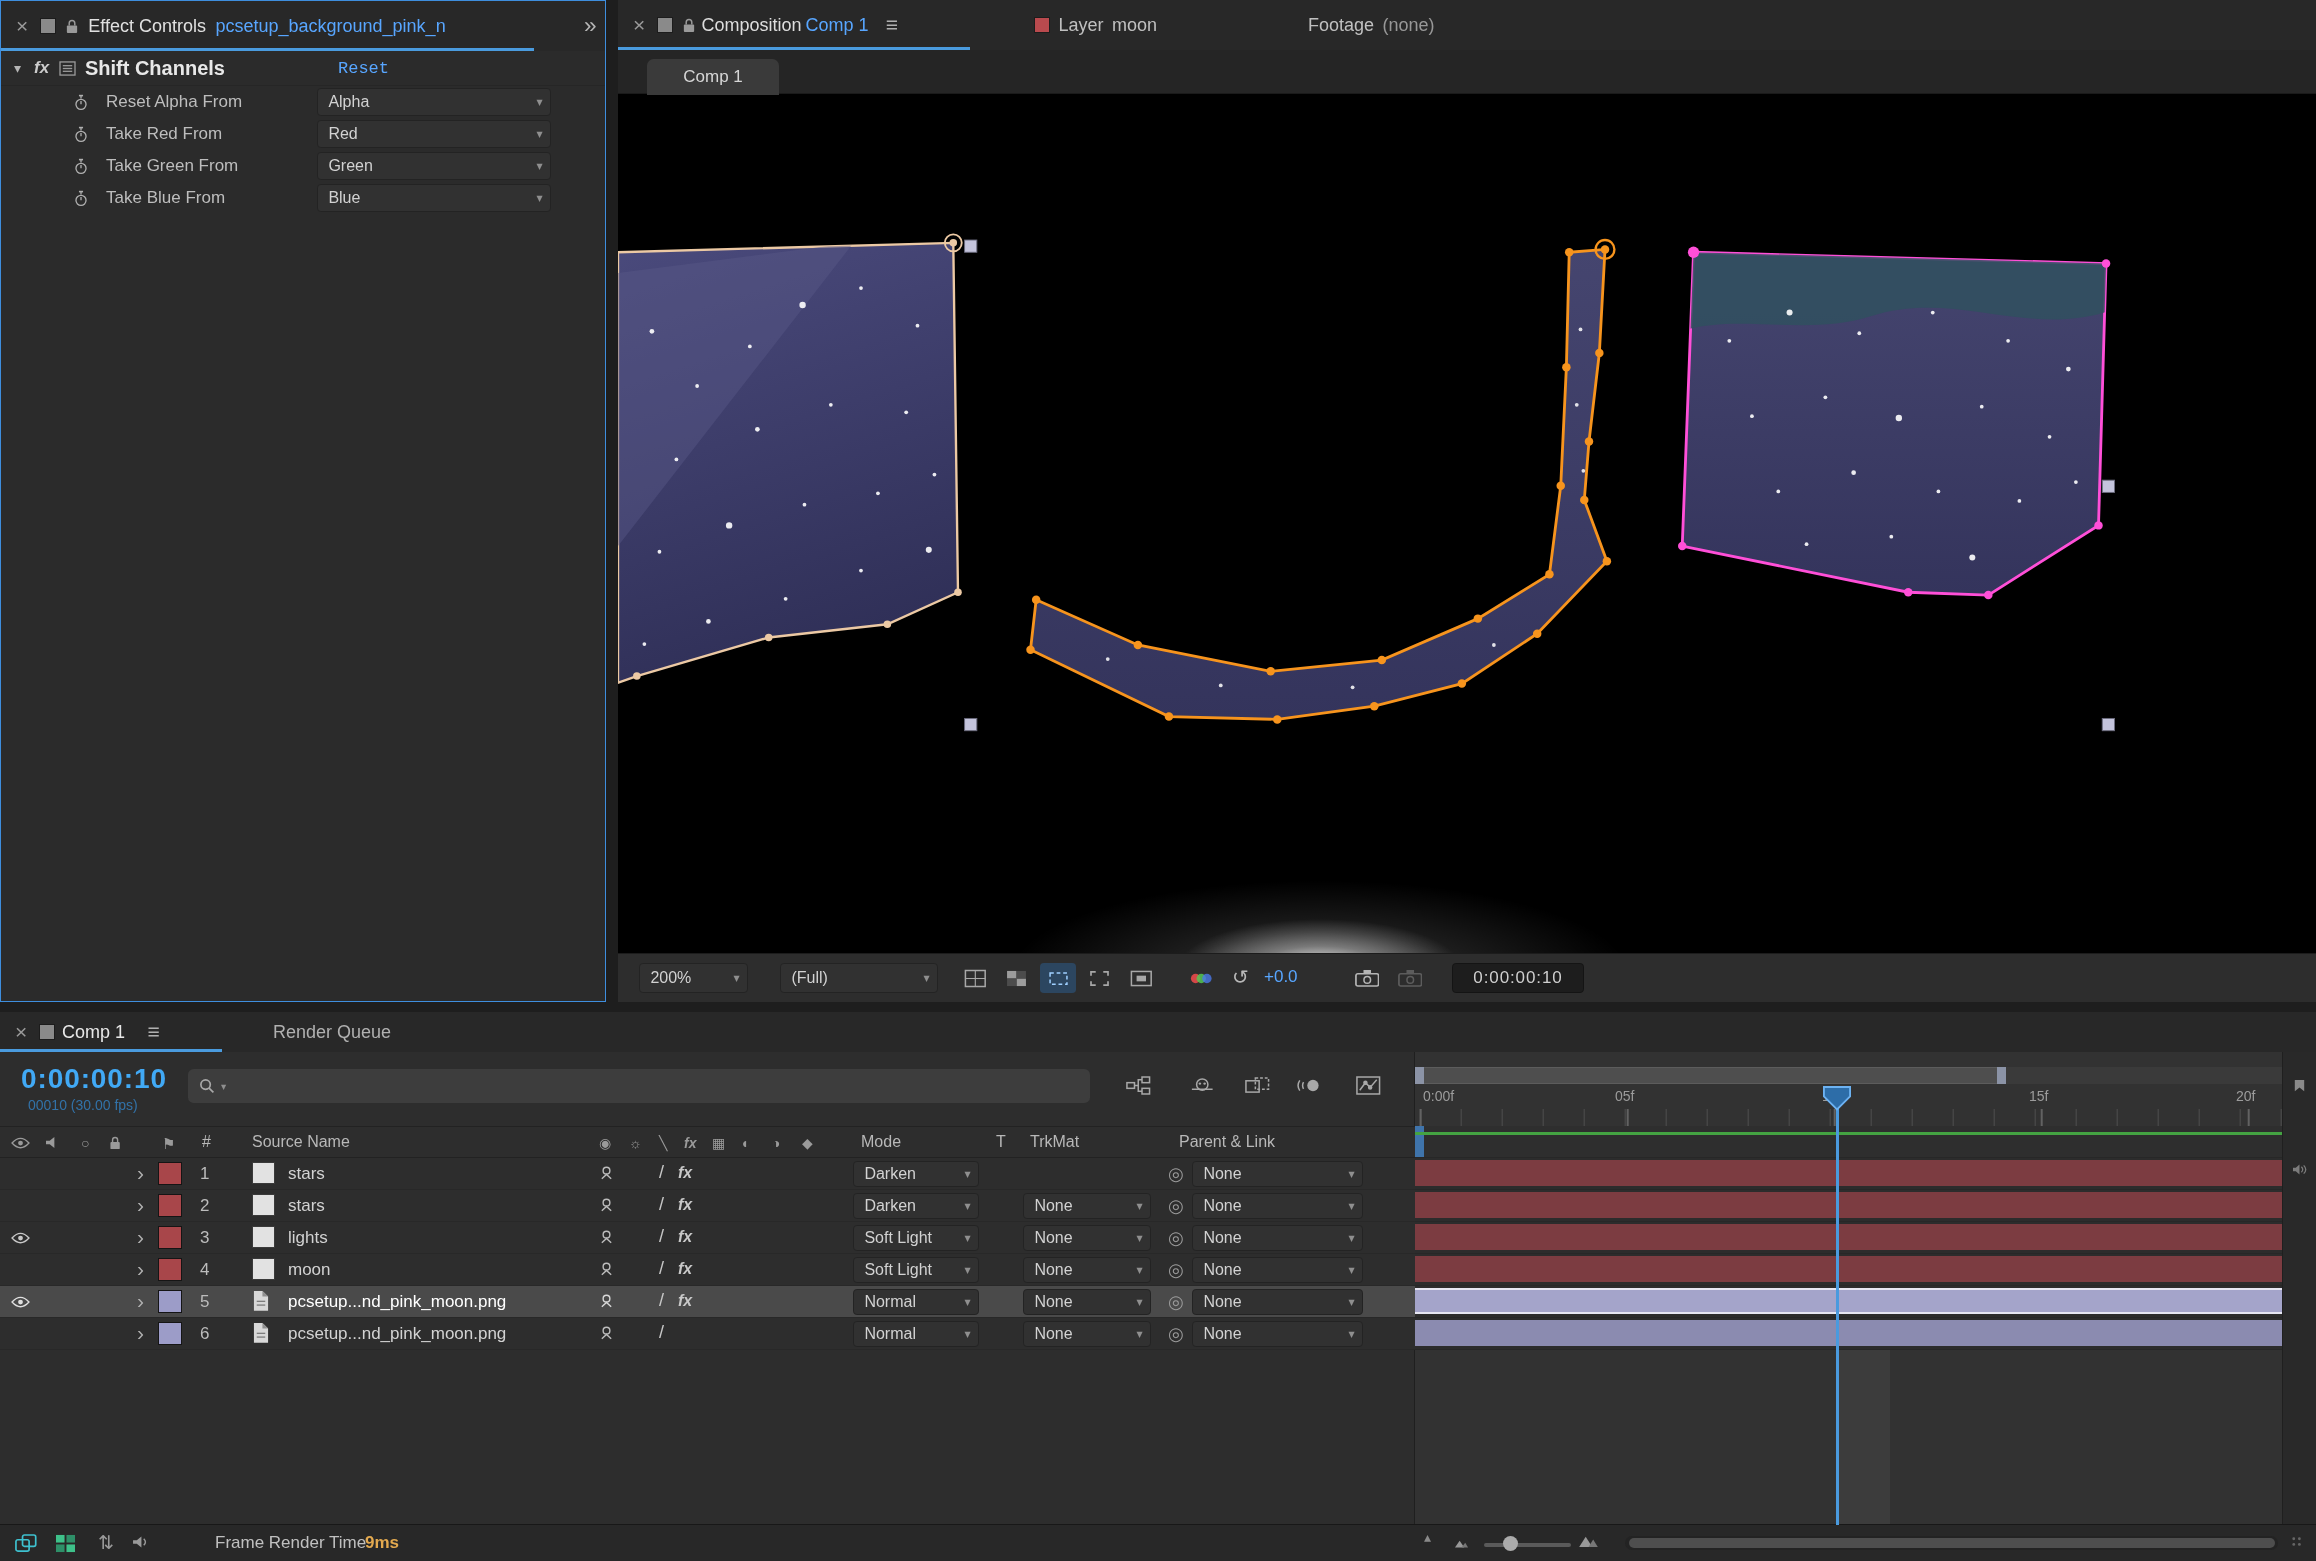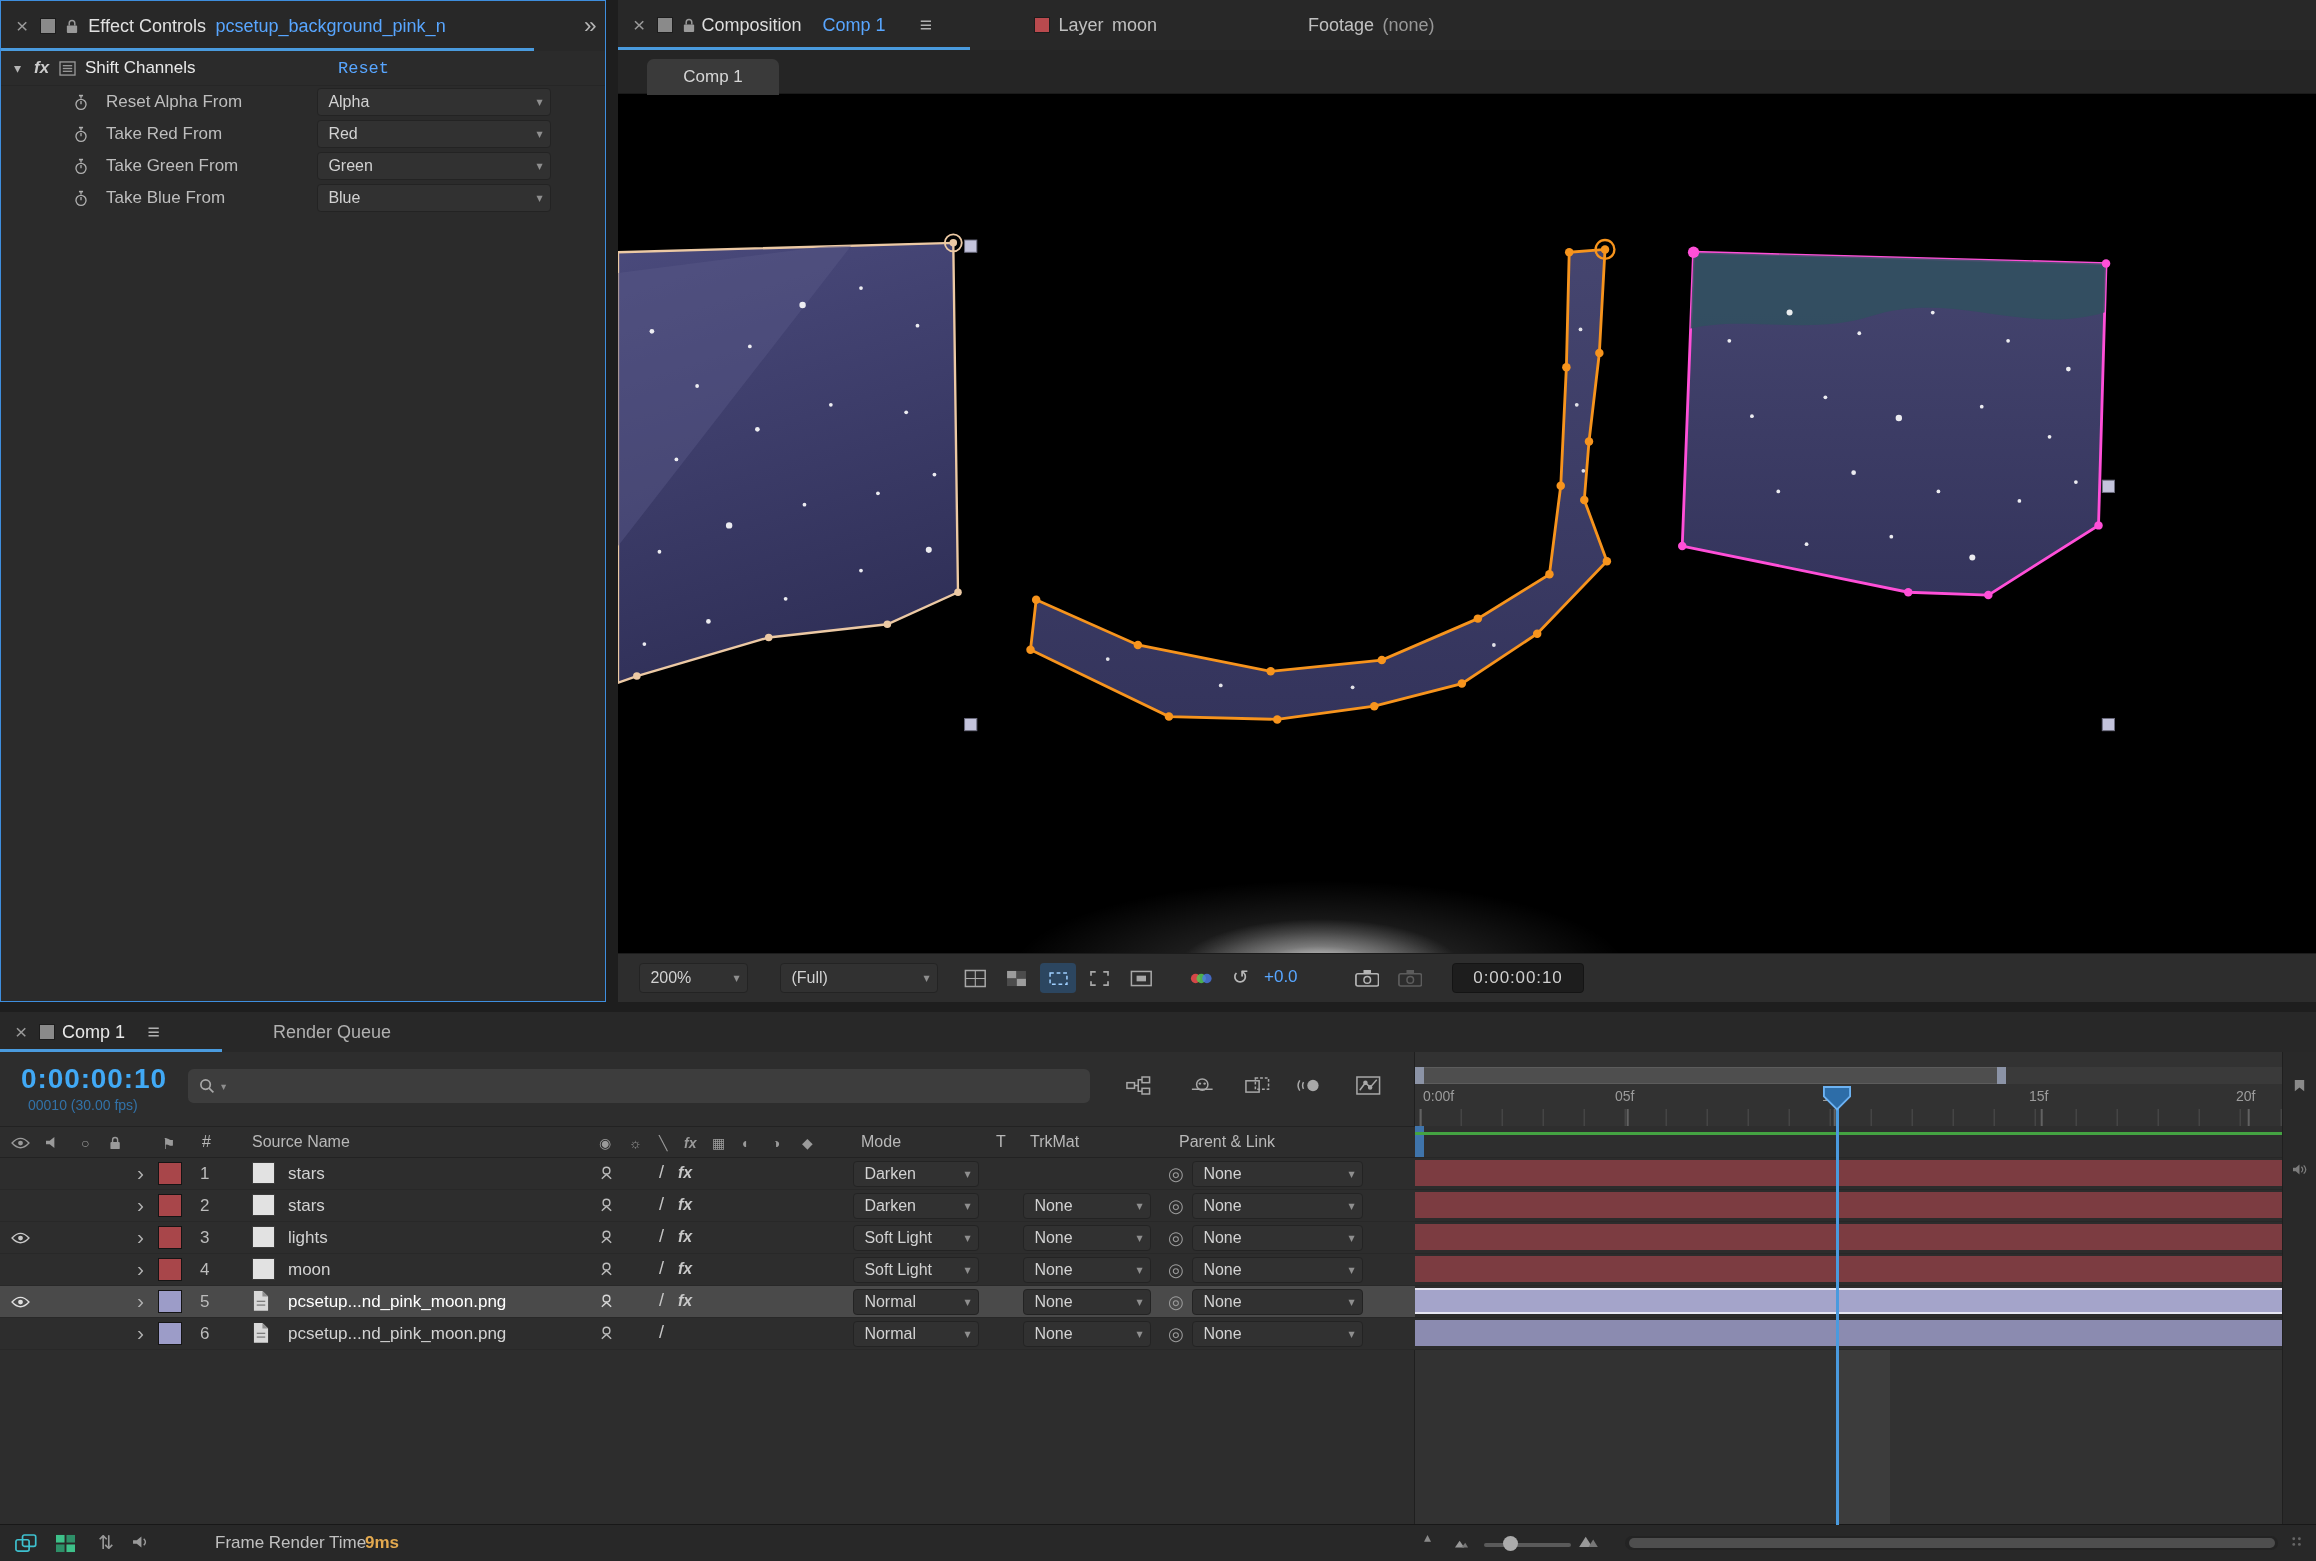--- a/index.html
+++ b/index.html
@@ -22,30 +22,30 @@
   .fx-panel{left:0;top:0;width:606px;height:1002px;background:#2b2b2b;border:1.9px solid #3e8ede;}
   .fx-panel .tabbar{margin:0px;}
   .fx-tab{display:flex;align-items:center;gap:9.4px;margin-left:9.4px;white-space:nowrap;overflow:hidden;max-width:414px;}
   .fx-tab .t-title{color:#e0e0e0;font-size:18px;}
   .fx-tab .t-doc{font-size:18px;}
   .overflow-g{position:absolute;right:11.3px;color:#b5b5b5;font-size:22.6px;letter-spacing:-2.8px;}
   .fx-breadcrumb{height:36px;line-height:36px;padding-left:15px;color:#a6a6a6;background:#2d2d2d;border-bottom:0.9px solid #232323;font-size:17px;}
   .fx-effect-header{position:relative;height:35px;display:flex;align-items:center;border-bottom:0.9px solid #262626;}
   .twirl-down{color:#b5b5b5;font-size:14px;margin-left:13px;}
   .fx-badge{font-style:italic;font-weight:bold;color:#cccccc;margin-left:13px;font-size:17px;}
-  .fx-name{color:#e8e8e8;font-weight:normal;margin-left:9.4px;font-size:17px;}
+  .fx-name{color:#e8e8e8;font-weight:bold;margin-left:9.4px;font-size:20px;}
   .fx-reset{position:absolute;left:337px;font-size:17px;font-family:Liberation Mono, monospace;}
   .fx-row{position:relative;height:32px;}
   .fx-row .stopwatch{position:absolute;left:73px;top:7.5px;}
   .fx-row-label{position:absolute;left:105px;top:5.6px;color:#bdbdbd;font-size:17px;}
   .fx-dd{position:absolute;left:316px;top:1.9px;width:234px;height:28px;font-size:16px;}
 
   
   .comp-panel{left:618px;top:0;width:1699px;height:1002px;background:#282828;}
-  .comp-tab{display:flex;align-items:center;gap:21px;margin-left:5.6px;white-space:nowrap;}
+  .comp-tab{display:flex;align-items:center;gap:4px;margin-left:5.6px;white-space:nowrap;}
   .comp-tab .t-title{color:#dedede;font-size:18px;}
   .viewer-tab{position:absolute;display:flex;align-items:center;gap:8.5px;color:#c0c0c0;font-size:18px;}
   .comp-nav-row{height:44px;background:#252525;border-bottom:0.9px solid #1a1a1a;position:relative;}
   .comp-nav-tab{position:absolute;left:29px;top:8.5px;width:132px;height:36px;background:#3a3a3a;border-radius:6.6px 6.6px 0 0;display:flex;align-items:center;justify-content:center;color:#d6d6d6;font-size:17px;}
   .viewer{height:859px;background:#000;}
   .comp-toolbar{position:relative;height:49px;background:#2d2d2d;border-top:0.9px solid #1c1c1c;}
   .ct{position:absolute;top:9.4px;height:30px;}
   .ct-dd{font-size:16px;}
   .ct-ic{display:flex;align-items:center;justify-content:center;width:36px;height:30px;border-radius:3.8px;}
   .ct-ic.active{background:#2c4660;}

